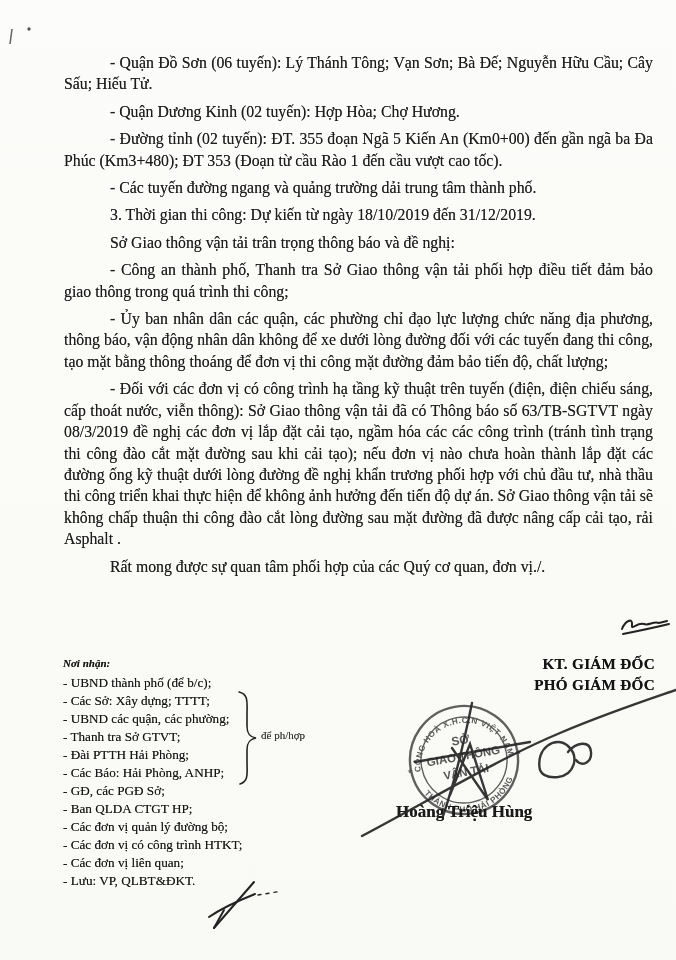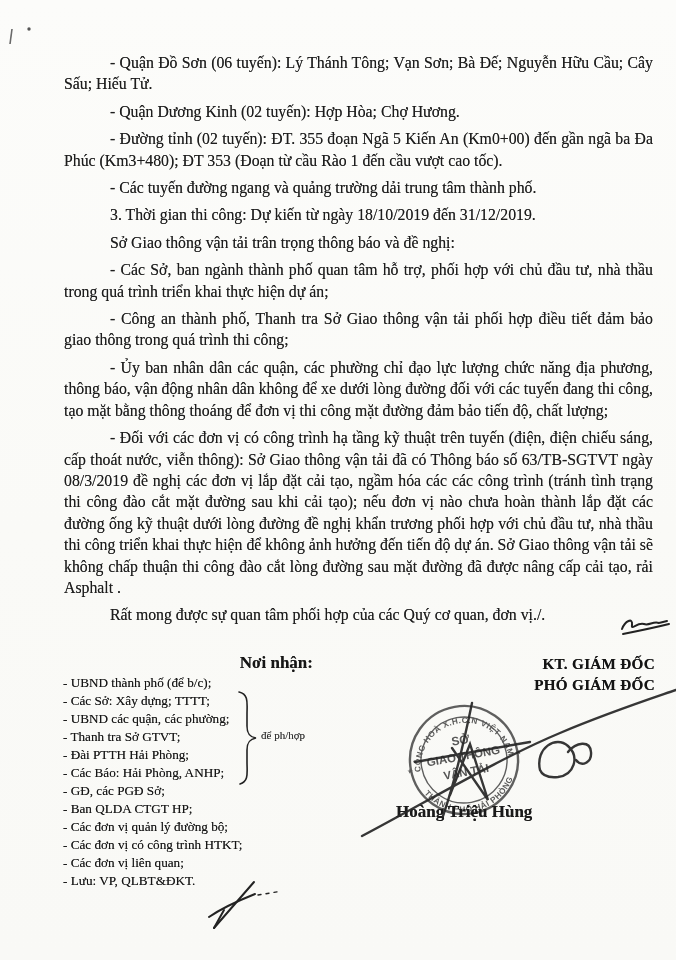--- a/index.html
+++ b/index.html
@@ -36,23 +36,23 @@
     position: absolute;
     left: 63px; top: 654px; width: 250px;
     font-size: 13.2px;
     line-height: 18px;
     color: #161616;
     text-shadow: 0 0 0.5px rgba(20,20,20,0.6);
     filter: blur(0.2px);
   }
   .recipients-header {
     font-weight: bold;
-    font-size: 17px;
+    font-style: italic;
+    font-size: 11px;
     margin-bottom: 2px;
-    text-align: right;
   }
   .brace-note {
     position: absolute;
     left: 261px; top: 729px;
     font-size: 11px;
     color: #2e2e2e;
     text-shadow: 0 0 0.5px rgba(40,40,40,0.5);
   }
   
   .sign-title {
@@ -98,21 +98,20 @@
     <circle cx="29" cy="29" r="1.7" fill="#555"></circle>
   </svg>
 
   <div class="doc-body">
     <p>- Quận Đồ Sơn (06 tuyến): Lý Thánh Tông; Vạn Sơn; Bà Đế; Nguyễn Hữu Cầu; Cây Sấu; Hiếu Tử.</p>
     <p>- Quận Dương Kinh (02 tuyến): Hợp Hòa; Chợ Hương.</p>
     <p>- Đường tỉnh (02 tuyến): ĐT. 355 đoạn Ngã 5 Kiến An (Km0+00) đến gần ngã ba Đa Phúc (Km3+480); ĐT 353 (Đoạn từ cầu Rào 1 đến cầu vượt cao tốc).</p>
     <p>- Các tuyến đường ngang và quảng trường dải trung tâm thành phố.</p>
     <p>3. Thời gian thi công: Dự kiến từ ngày 18/10/2019 đến 31/12/2019.</p>
     <p>Sở Giao thông vận tải trân trọng thông báo và đề nghị:</p>
-    <p>- Các Sở, ban ngành thành phố quan tâm hỗ trợ, phối hợp với chủ đầu tư, nhà thầu trong quá trình triển khai thực hiện dự án;</p>
     <p>- Công an thành phố, Thanh tra Sở Giao thông vận tải phối hợp điều tiết đảm bảo giao thông trong quá trình thi công;</p>
     <p>- Ủy ban nhân dân các quận, các phường chỉ đạo lực lượng chức năng địa phương, thông báo, vận động nhân dân không để xe dưới lòng đường đối với các tuyến đang thi công, tạo mặt bằng thông thoáng để đơn vị thi công mặt đường đảm bảo tiến độ, chất lượng;</p>
     <p>- Đối với các đơn vị có công trình hạ tầng kỹ thuật trên tuyến (điện, điện chiếu sáng, cấp thoát nước, viễn thông): Sở Giao thông vận tải đã có Thông báo số 63/TB-SGTVT ngày 08/3/2019 đề nghị các đơn vị lắp đặt cải tạo, ngầm hóa các các công trình (tránh tình trạng thi công đào cắt mặt đường sau khi cải tạo); nếu đơn vị nào chưa hoàn thành lắp đặt các đường ống kỹ thuật dưới lòng đường đề nghị khẩn trương phối hợp với chủ đầu tư, nhà thầu thi công triển khai thực hiện để không ảnh hưởng đến tiến độ dự án. Sở Giao thông vận tải sẽ không chấp thuận thi công đào cắt lòng đường sau mặt đường đã được nâng cấp cải tạo, rải Asphalt .</p>
     <p>Rất mong được sự quan tâm phối hợp của các Quý cơ quan, đơn vị./.</p>
   </div>
 
   <svg class="overlay-svg" viewBox="0 0 676 960" style="z-index:3;">
     <path d="M 622,629 C 625,621 633,617 632,625 C 631,631 637,622 644,624 C 649,626 653,621 659,623 L 667,621" stroke="#222" stroke-width="2" fill="none" stroke-linecap="round"></path>
     <path d="M 623,634 C 638,631 653,628 669,624" stroke="#222" stroke-width="2" fill="none" stroke-linecap="round"></path>
   </svg>

